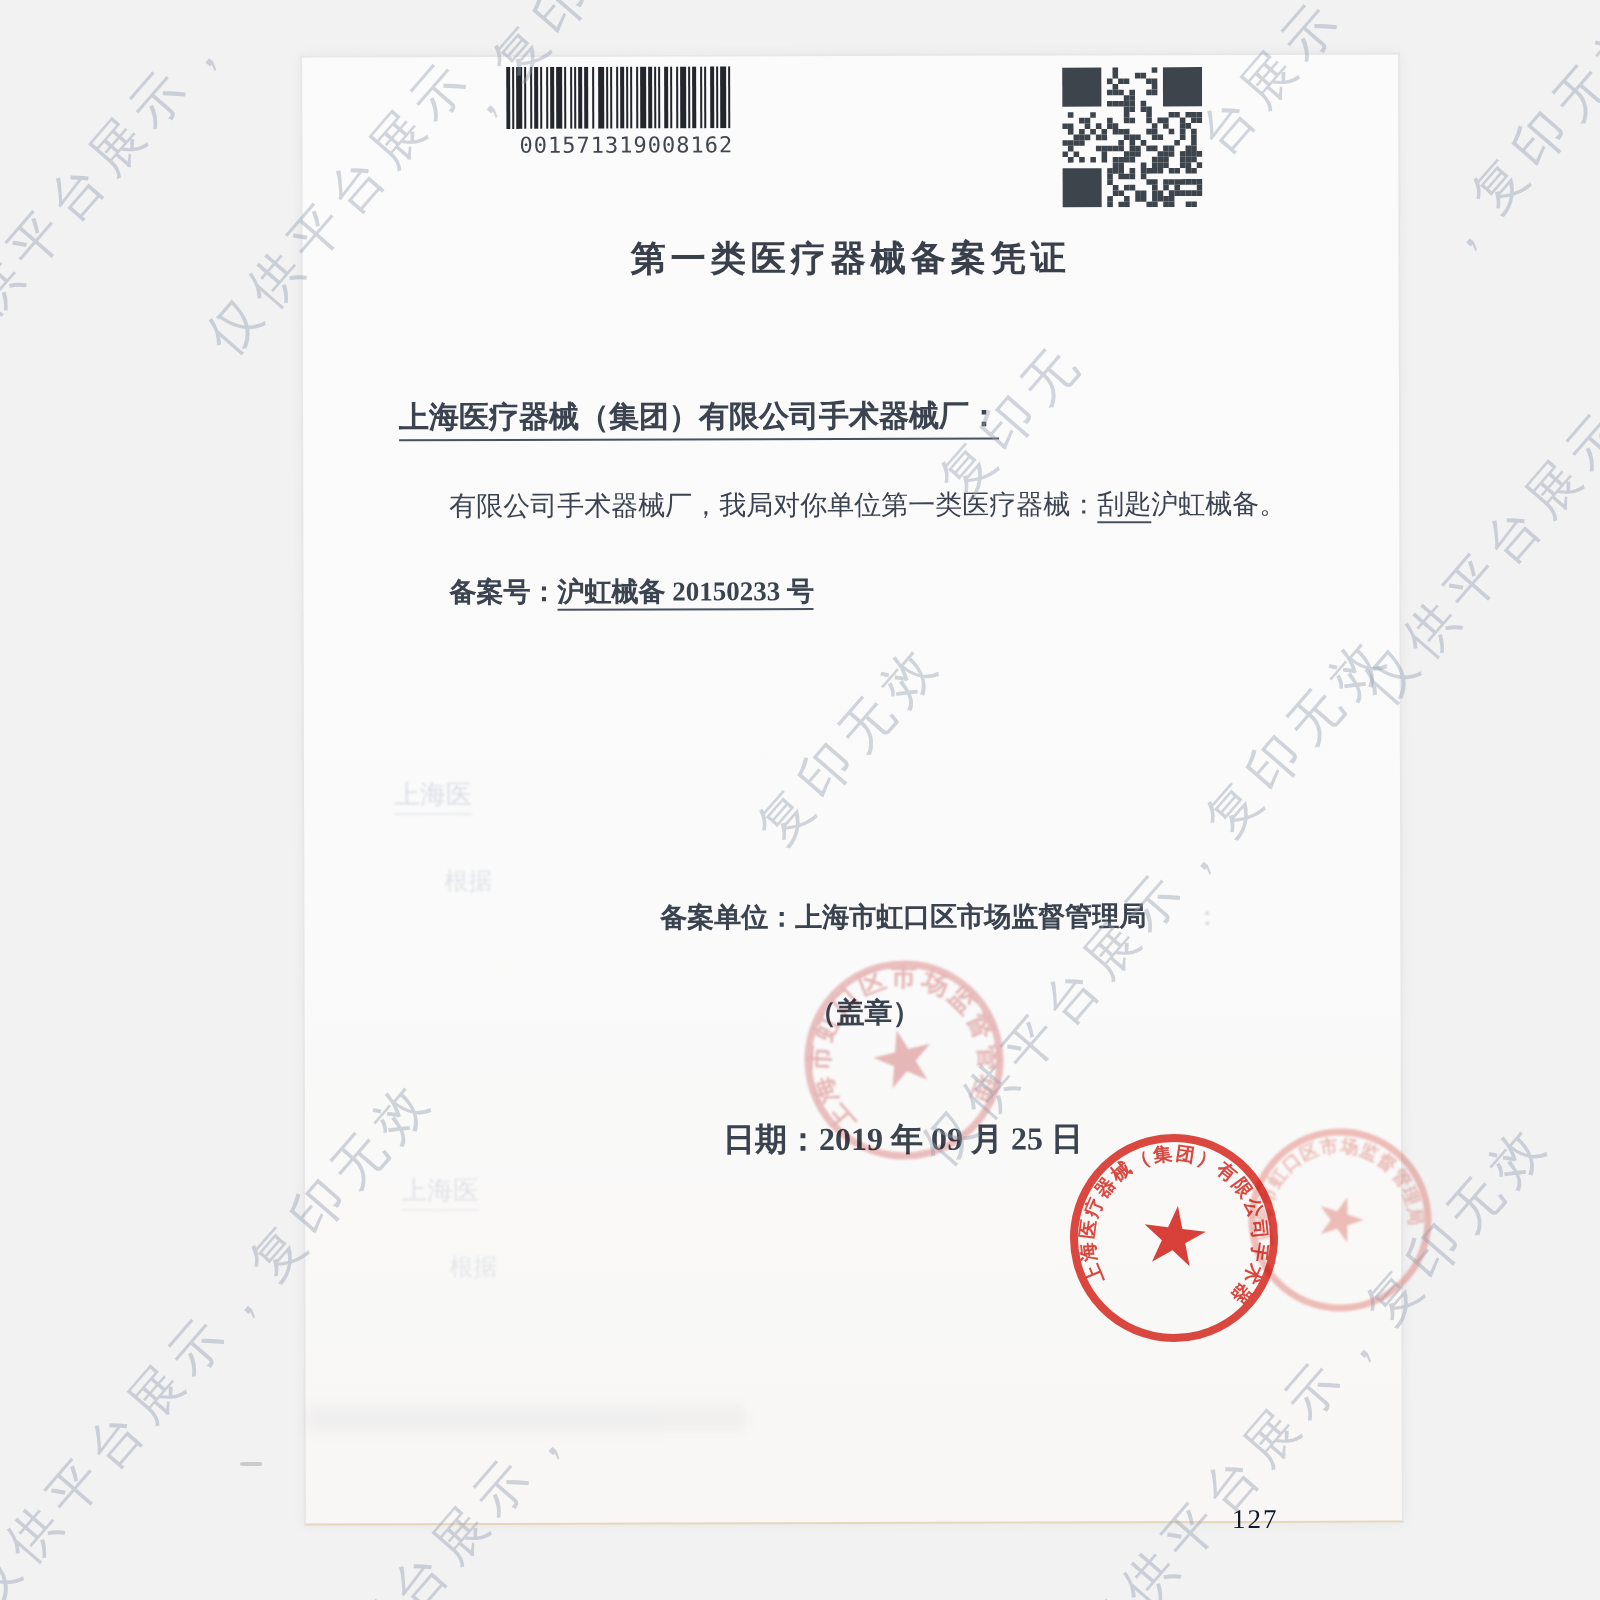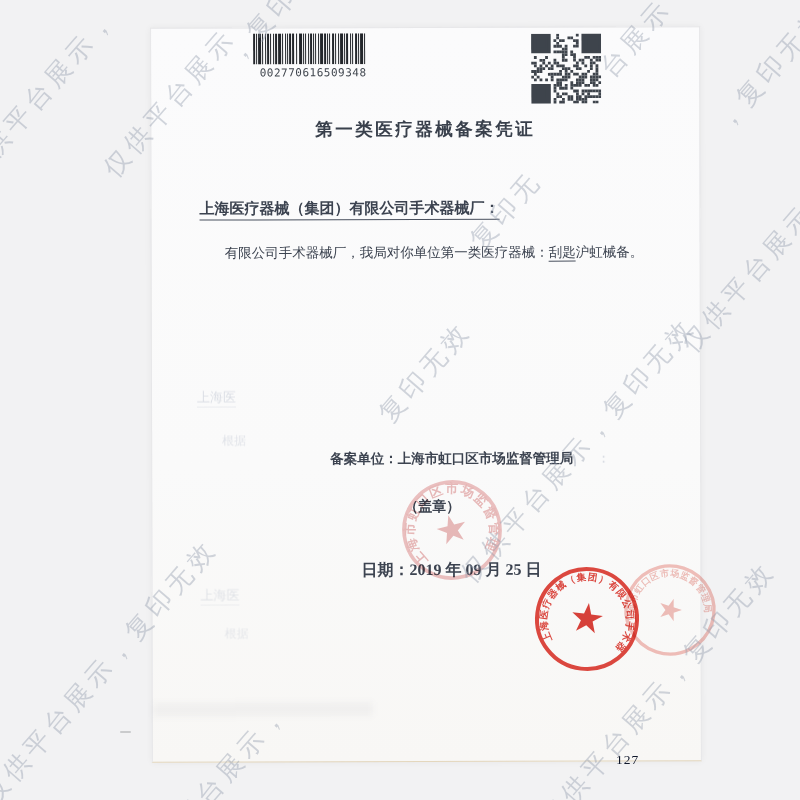--- a/index.html
+++ b/index.html
@@ -110,21 +110,21 @@
           <rect x="87" y="0" width="3" height="31"></rect>
           <rect x="91" y="0" width="1" height="31"></rect>
           <rect x="93" y="0" width="2" height="31"></rect>
           <rect x="97" y="0" width="1" height="31"></rect>
           <rect x="99" y="0" width="1" height="31"></rect>
           <rect x="102" y="0" width="2" height="31"></rect>
           <rect x="105" y="0" width="1" height="31"></rect>
           <rect x="107" y="0" width="3" height="31"></rect>
           <rect x="111" y="0" width="1" height="31"></rect>
         </svg>
-      <div class="barcode-num">002770616509348</div>
+      <div class="barcode-num">001571319008162</div>
     </div>
 
     <svg class="qr-svg" width="70" height="70" viewBox="0 0 70 70">
         <rect x="25.2" y="0" width="2.8" height="2.8"></rect>
         <rect x="44.8" y="0" width="2.8" height="2.8"></rect>
         <rect x="25.2" y="2.8" width="2.8" height="2.8"></rect>
         <rect x="36.4" y="2.8" width="2.8" height="2.8"></rect>
         <rect x="39.199999999999996" y="2.8" width="2.8" height="2.8"></rect>
         <rect x="22.4" y="5.6" width="2.8" height="2.8"></rect>
         <rect x="28" y="5.6" width="2.8" height="2.8"></rect>
@@ -337,20 +337,21 @@
         <rect x="2.8" y="53.199999999999996" width="14" height="14" fill="#fbfbfc"></rect>
         <rect x="5.6" y="56" width="8.399999999999999" height="8.399999999999999"></rect>
       </svg>
 
     <div class="doc-title">第一类医疗器械备案凭证</div>
 
     <div class="line recipient">上海医疗器械（集团）有限公司手术器械厂：</div>
 
     <div class="line body-line"><span>有限公司手术器械厂，我局对你单位第一类医疗器械：</span><span class="u">刮匙</span><span>沪虹械备。</span></div>
 
+    <div class="line record-line"><span>备案号：</span><span class="u">沪虹械备 20150233 号</span></div>
 
     <div class="line unit-line"><span>备案单位：</span><span>上海市虹口区市场监督管理局</span></div>
 
     <div class="line seal-note">（盖章）</div>
 
     <div class="line date-line"><span>日期：</span><span>2019 年 09 月 25 日</span></div>
 
     <div>
         <div class="ghost gu" style="left: 45px; top: 360px; font-size: 13px; opacity: 0.2;">上海医</div>
         <div class="ghost" style="left: 70px; top: 404px; font-size: 12px; opacity: 0.16;">根据</div>

